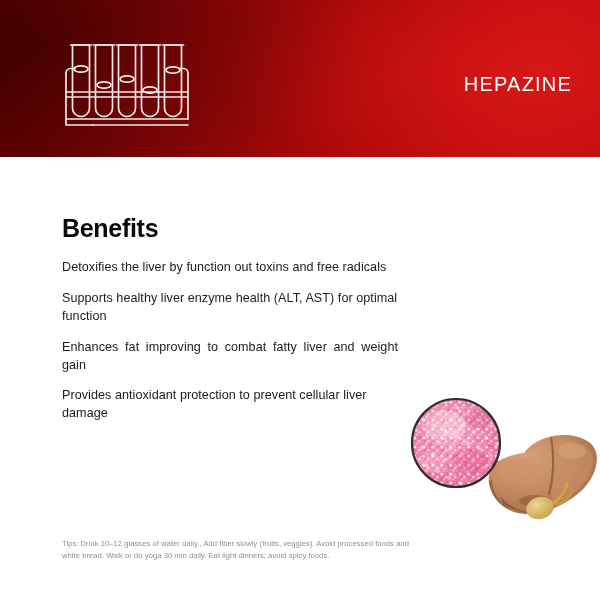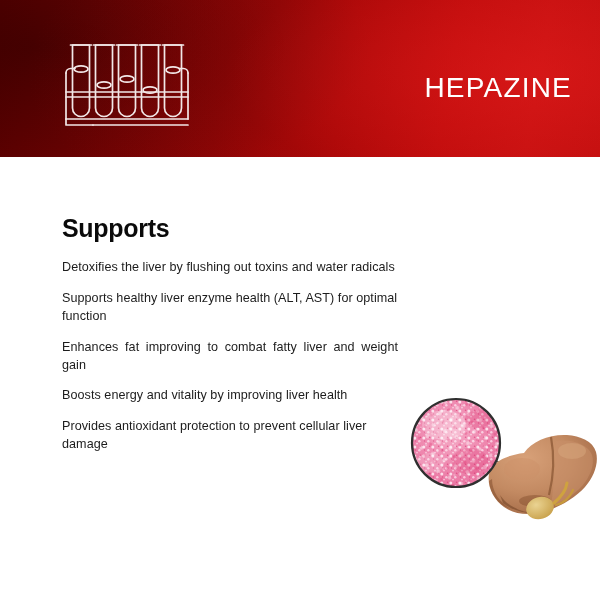--- a/index.html
+++ b/index.html
@@ -57,21 +57,21 @@
     top: 40px;
     width: 138px;
     height: 96px;
   }
   .logo svg { display: block; width: 100%; height: 100%; }
 
   .brand-title {
     position: absolute;
     right: 28px;
     top: 74px;
-    font-size: 28px;
+    font-size: 20px;
     line-height: 1;
     letter-spacing: 1.2px;
     color: #ffffff;
     font-weight: 300;
     white-space: nowrap;
   }
 
   
   .content {
     position: absolute;
@@ -178,30 +178,30 @@
           <path d="M4 79 v6 h27"></path>
         </g>
       </svg>
     </div>
 
     <div class="brand-title">HEPAZINE</div>
   </div>
 
   <div class="content">
 
-    <div class="section-title">Supports</div>
+    <div class="section-title">Benefits</div>
 
     <ul class="benefits">
-      <li class="benefit-item">Detoxifies the liver by flushing out toxins and water radicals</li>
+      <li class="benefit-item">Detoxifies the liver by function out toxins and free radicals</li>
       <li class="benefit-item">Supports healthy liver enzyme health (ALT, AST) for optimal function</li>
       <li class="benefit-item justify">Enhances fat improving to combat fatty liver and weight gain</li>
-      <li class="benefit-item">Boosts energy and vitality by improving liver health</li>
       <li class="benefit-item">Provides antioxidant protection to prevent cellular liver damage</li>
     </ul>
 
+    <div class="tips">Tips: Drink 10–12 glasses of water daily., Add fiber slowly (fruits, veggies). Avoid processed foods and white bread. Walk or do yoga 30 min daily. Eat light dinners; avoid spicy foods.</div>
 
     <div class="illustration">
       <svg viewBox="0 0 196 145" xmlns="http://www.w3.org/2000/svg">
         <defs>
           <radialGradient id="microGrad" cx="45%" cy="38%" r="68%">
             <linearGradient id="x"></linearGradient>
             <stop offset="0%" stop-color="#fbc9da"></stop>
             <stop offset="45%" stop-color="#f29cbc"></stop>
             <stop offset="100%" stop-color="#e8739f"></stop>
           </radialGradient>

